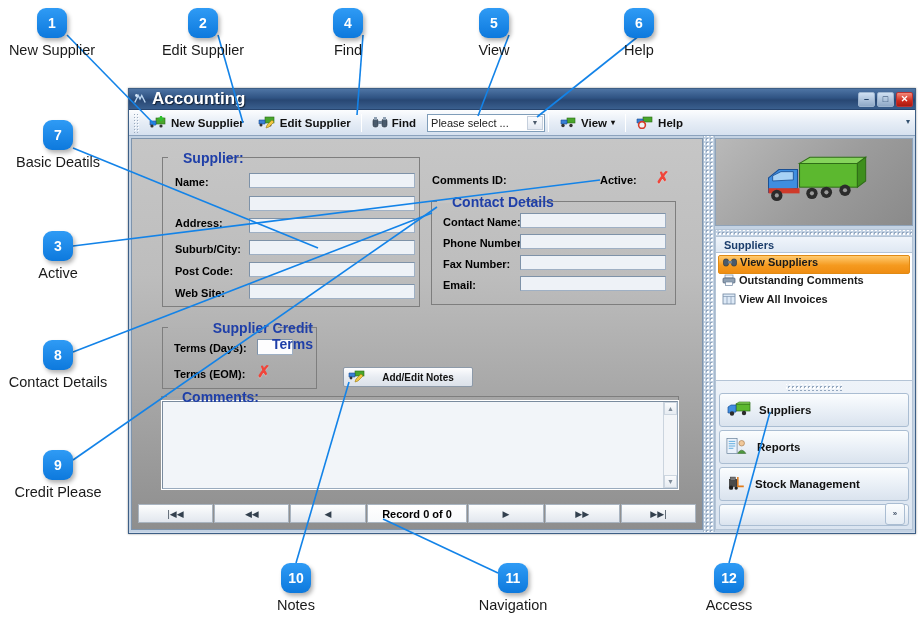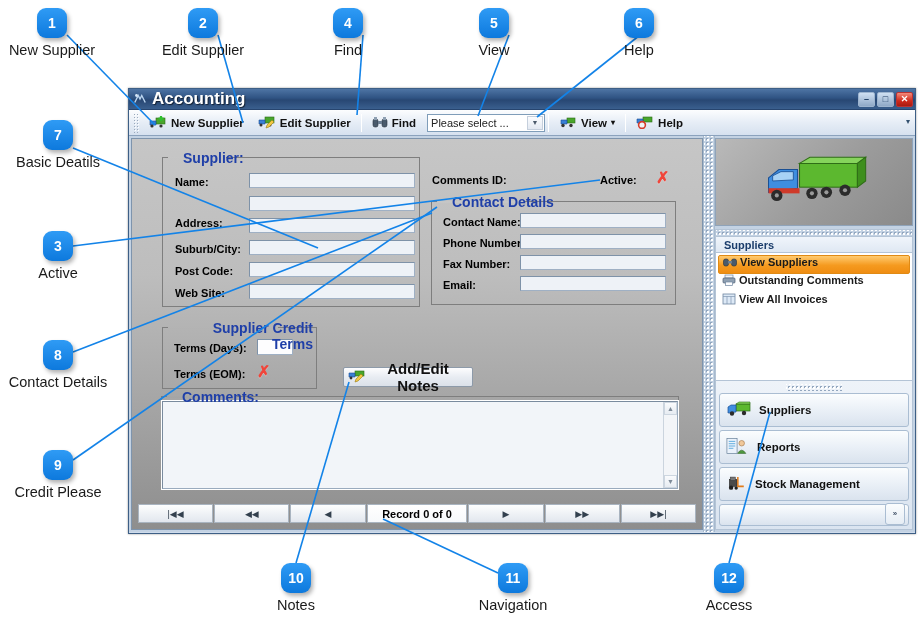--- a/index.html
+++ b/index.html
@@ -151,21 +151,21 @@
   .redx {
     position:absolute; font-size:16px; font-weight:bold; color:#f0453a;
     line-height:1; font-family:"Liberation Sans", sans-serif;
     text-shadow:0 1px 0 rgba(255,255,255,.3);
   }
 
   .notesbtn {
     position:absolute; display:flex; align-items:center;
     height:20px; border:1px solid #8d9aa9; border-radius:2px;
     background:linear-gradient(#fdfdfe,#e8ecf2 50%,#dbe1e9);
-    font-size:15px; font-weight:bold; color:#111;
+    font-size:10px; font-weight:bold; color:#111;
     padding:0 8px 0 4px; font-family:"Liberation Sans", sans-serif;
   }
   .notesbtn .lbl { flex:1 1 auto; text-align:center; padding-left:6px; }
 
   .comments-box {
     position:absolute; background:#f2f5f9;
     border:1px solid #9aabbe; border-top-color:#7a8b9e; border-left-color:#7a8b9e;
     outline:1px solid #ffffff;
   }
   .cscroll {

